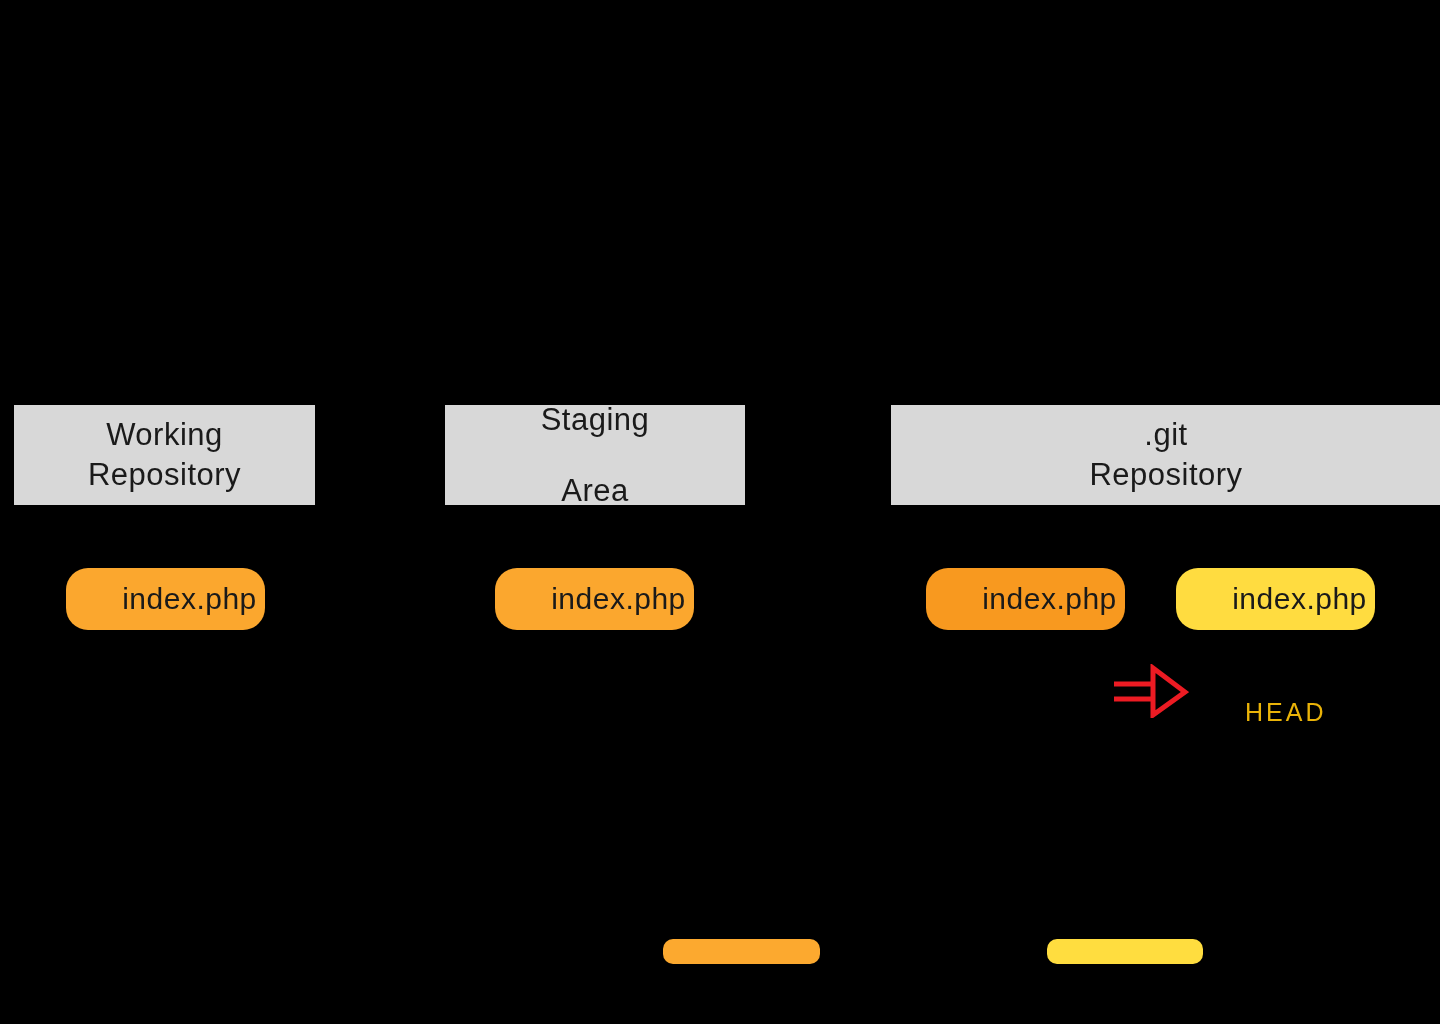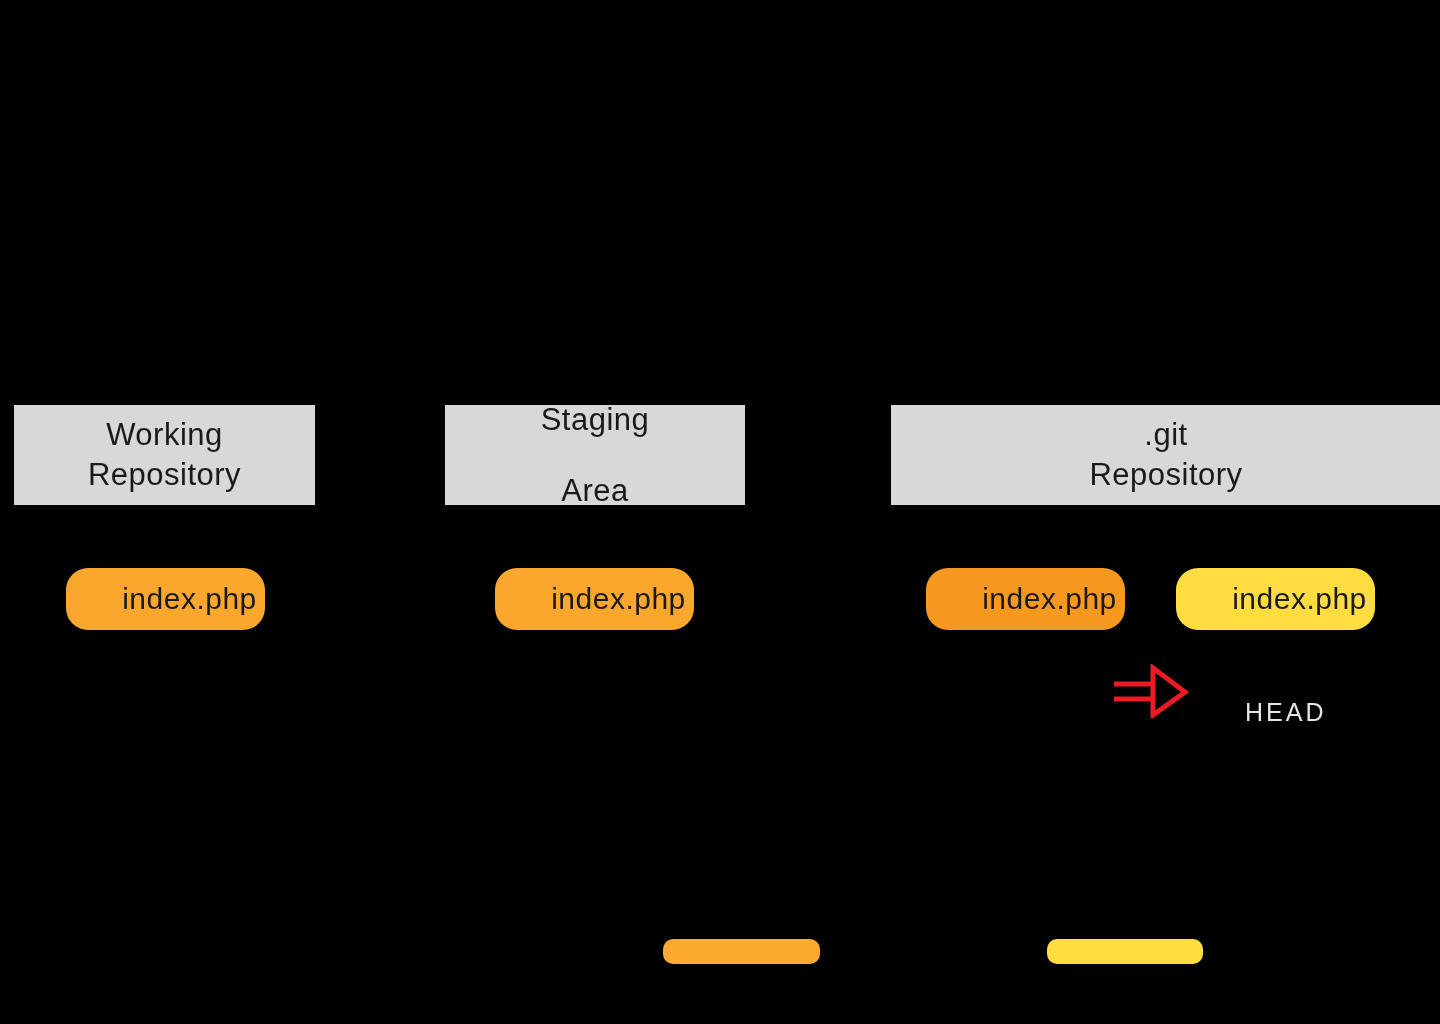--- a/index.html
+++ b/index.html
@@ -57,21 +57,21 @@
     position: absolute;
     left: 1113px;
     top: 664px;
     width: 76px;
     height: 54px;
   }
   .head-label {
     position: absolute;
     left: 1245px;
     top: 698px;
-    color: #e5e5e5;
+    color: #eab308;
     font-size: 25px;
     font-weight: 500;
     letter-spacing: 3px;
   }
   .legend-swatch {
     position: absolute;
     top: 939px;
     height: 25px;
     border-radius: 10px;
   }

